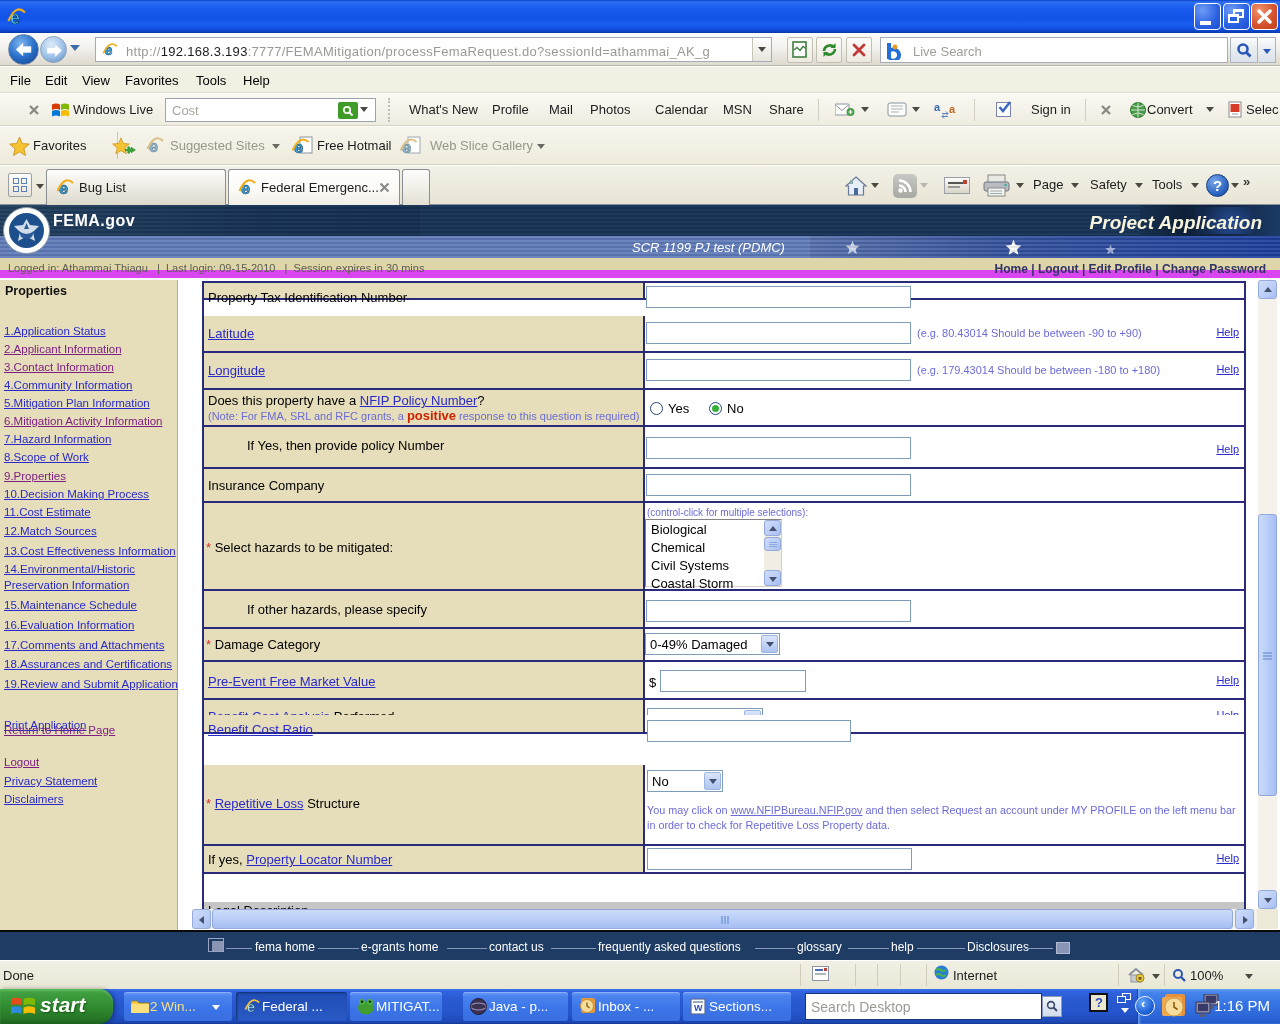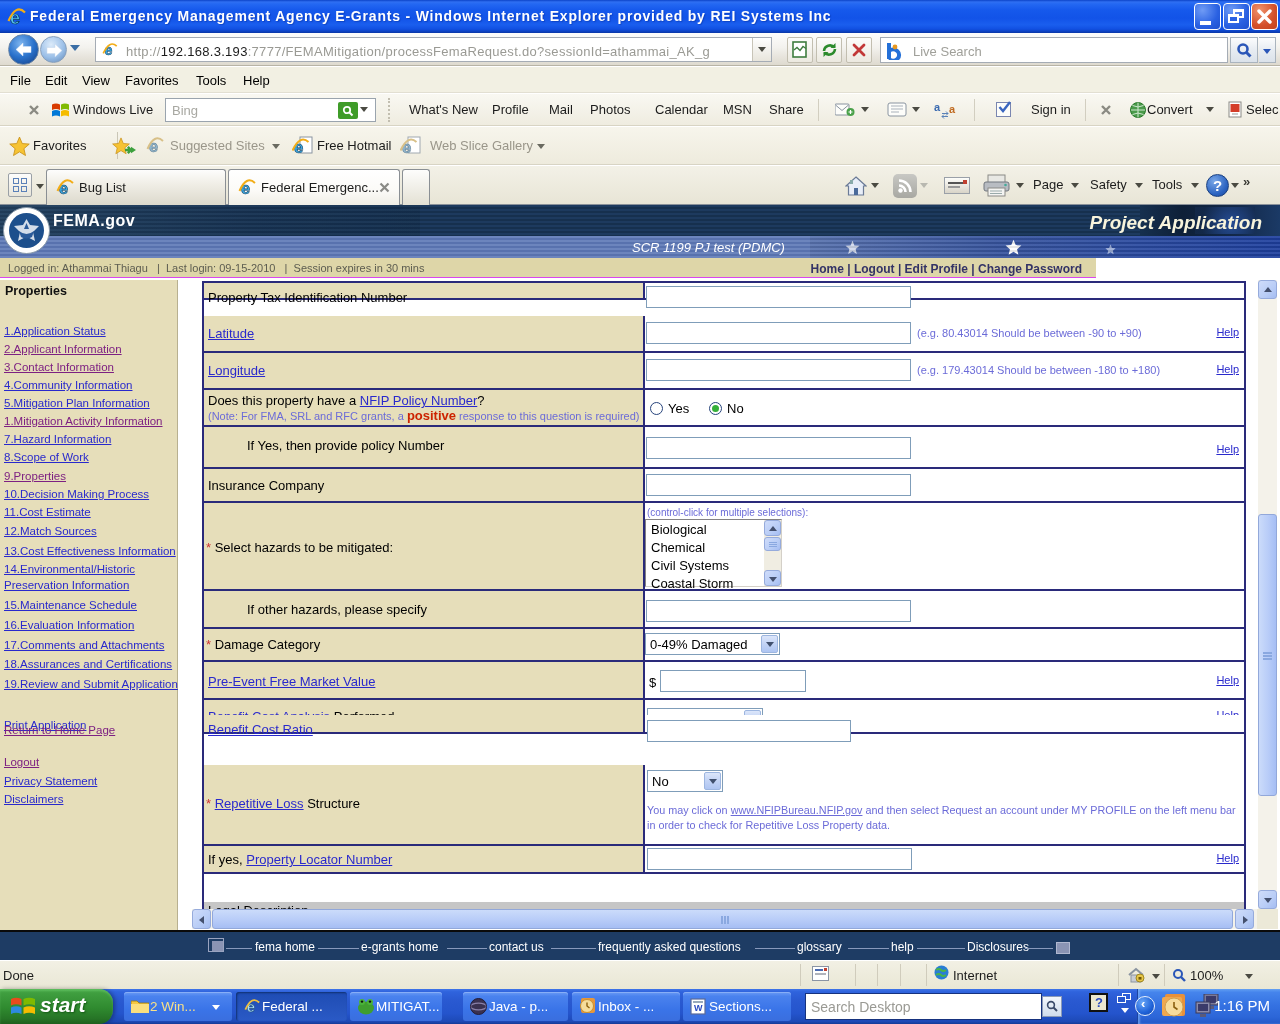--- a/index.html
+++ b/index.html
@@ -59,21 +59,21 @@
 #tab2 { left:228px; width:172px; background:linear-gradient(180deg,#ffffff,#fbfaf7 60%,#f0eee6); }
 #tab3 { left:402px; width:28px; background:linear-gradient(180deg,#fdfdfc,#e4e1d4); }
 .tab .tt { position:absolute; left:32px; top:10px; font-size:13px; color:#1c1c1c; white-space:nowrap; }
 #cmdbar .t { position:absolute; top:11px; font-size:13px; color:#1c1c1c; }
 
 
 #hdr1 { position:absolute; left:0; top:205px; width:1280px; height:31px;
   background:repeating-linear-gradient(180deg,#1d3a5e 0 2px,#16304e 2px 4px); }
 #hdr2 { position:absolute; left:0; top:236px; width:1280px; height:22px;
   background:repeating-linear-gradient(180deg,#6c85bd 0 2px,#5872ae 2px 4px); }
-#loginbar { position:absolute; left:0; top:258px; width:1096px; height:20px; background:#ded6a8; border-bottom:1px solid #d946ef; }
+#loginbar { position:absolute; left:0; top:258px; width:1280px; height:20px; background:#ded6a8; border-bottom:8px solid #d946ef; }
 #loginbar .l { position:absolute; left:8px; top:4px; font-size:11px; color:#5c5c50; }
 #loginbar .r { position:absolute; right:14px; top:4px; font-size:12px; font-weight:bold; color:#333366; }
 #seal { position:absolute; left:3px; top:207px; width:47px; height:47px; border-radius:50%; background:#fff; border:1px solid #8899aa; }
 #seal .inner { position:absolute; left:5px; top:5px; width:35px; height:35px; border-radius:50%; background:#1d4f8c; }
 #femagov { position:absolute; left:53px; top:212px; color:#fff; font-weight:bold; font-size:16px; letter-spacing:0.5px; }
 #projapp { position:absolute; right:18px; top:212px; color:#f8f4dc; font-weight:bold; font-style:italic; font-size:19px; }
 #scrtitle { position:absolute; left:137px; right:0; top:240px; text-align:center; color:#fff; font-style:italic; font-size:13px; }
 
 
 #content { position:absolute; left:0; top:280px; width:1280px; height:651px; background:#fff; }
@@ -142,21 +142,20 @@
 #tray .clock { position:absolute; right:10px; top:8px; color:#fff; font-size:15px; }
 </style>
 </head>
 <body>
 
 <div id="titlebar">
   <svg class="abs" style="left:7px;top:7px" width="19" height="19" viewBox="0 0 19 19">
     <text x="3" y="16.5" font-family="Liberation Sans" font-weight="bold" font-size="18" fill="#55c0ee" stroke="#0a3a5c" stroke-width="0.7">e</text>
     <path d="M1.5 14 Q 9 -3.5 18 5.5" stroke="#f2ad18" stroke-width="2.2" fill="none"></path>
   </svg>
-  <div class="ttext">Federal Emergency Management Agency E-Grants - Windows Internet Explorer provided by REI Systems Inc</div>
   <div class="winbtn" id="btnmin">
       <span class="abs" style="left:5px;top:17px;width:11px;height:3.5px;background:#fff"></span>
     </div>
   <div class="winbtn" id="btnmax">
     <span class="abs" style="left:9px;top:5px;width:11px;height:9px;border:2px solid #fff;border-top-width:3px"></span>
     <span class="abs" style="left:4px;top:10px;width:11px;height:9px;border:2px solid #fff;border-top-width:3px;background:#2a61e2"></span>
   </div>
   <div class="winbtn" id="btncls">
     <svg class="abs" style="left:4px;top:4px" width="17" height="17" viewBox="0 0 17 17">
         <path d="M3 3 L14 14 M14 3 L3 14" stroke="#fff" stroke-width="3.4" stroke-linecap="round"></path>
@@ -238,21 +237,21 @@
       <path d="M2 2 L10 10 M10 2 L2 10" stroke="#8a8a82" stroke-width="2.4"></path>
     </svg>
   <svg class="abs" style="left:52px;top:8px" width="17" height="17" viewBox="0 0 17 17">
     <path d="M0 2.5 Q4 0.5 8 2.5 L8 8 Q4 6 0 8 Z" fill="#d83b01"></path>
     <path d="M9 2.5 Q13 0.5 17 2.5 L17 8 Q13 6 9 8 Z" fill="#7fba00"></path>
     <path d="M0 9 Q4 7 8 9 L8 14.5 Q4 12.5 0 14.5 Z" fill="#0078d7"></path>
     <path d="M9 9 Q13 7 17 9 L17 14.5 Q13 12.5 9 14.5 Z" fill="#f5bc00"></path>
   </svg>
   <span class="t" style="left:73px">Windows Live</span>
   <div id="bingbox">
-      <div class="ph">Bing</div>
+      <div class="ph">Cost</div>
       <div id="binggo">
         <svg class="abs" style="left:4px;top:3px" width="12" height="12" viewBox="0 0 12 12">
           <circle cx="5" cy="5" r="3.2" fill="none" stroke="#fff" stroke-width="1.8"></circle>
           <path d="M7.5 7.5 l3 3" stroke="#fff" stroke-width="2"></path>
         </svg>
       </div>
     </div>
   <span class="abs" style="left:360px;top:13px;border-left:4px solid transparent;border-right:4px solid transparent;border-top:5px solid #4a4a42"></span>
   <span class="abs" style="left:388px;top:4px;height:24px;border-left:2px dotted #c2beb0"></span>
   <span class="t" style="left:409px">What's New</span>
@@ -441,21 +440,21 @@
 <div id="scrtitle">SCR 1199 PJ test (PDMC)</div>
 
 <div id="content">
   <div id="sidebar">
     <div class="hd">Properties</div>
     <div class="lk" style="top:41px"><a class="" href="#">1.Application Status</a></div>
     <div class="lk" style="top:59px"><a class="v" href="#">2.Applicant Information</a></div>
     <div class="lk" style="top:77px"><a class="v" href="#">3.Contact Information</a></div>
     <div class="lk" style="top:95px"><a class="" href="#">4.Community Information</a></div>
     <div class="lk" style="top:113px"><a class="" href="#">5.Mitigation Plan Information</a></div>
-    <div class="lk" style="top:131px"><a class="v" href="#">1.Mitigation Activity Information</a></div>
+    <div class="lk" style="top:131px"><a class="v" href="#">6.Mitigation Activity Information</a></div>
     <div class="lk" style="top:149px"><a class="" href="#">7.Hazard Information</a></div>
     <div class="lk" style="top:167px"><a class="" href="#">8.Scope of Work</a></div>
     <div class="lk" style="top:186px"><a class="v" href="#">9.Properties</a></div>
     <div class="lk" style="top:204px"><a class="" href="#">10.Decision Making Process</a></div>
     <div class="lk" style="top:222px"><a class="" href="#">11.Cost Estimate</a></div>
     <div class="lk" style="top:241px"><a class="" href="#">12.Match Sources</a></div>
     <div class="lk" style="top:261px"><a class="" href="#">13.Cost Effectiveness Information</a></div>
     <div class="lk" style="top:279px"><a class="" href="#">14.Environmental/Historic</a></div>
     <div class="lk" style="top:295px"><a class="" href="#">Preservation Information</a></div>
     <div class="lk" style="top:315px"><a class="" href="#">15.Maintenance Schedule</a></div>

